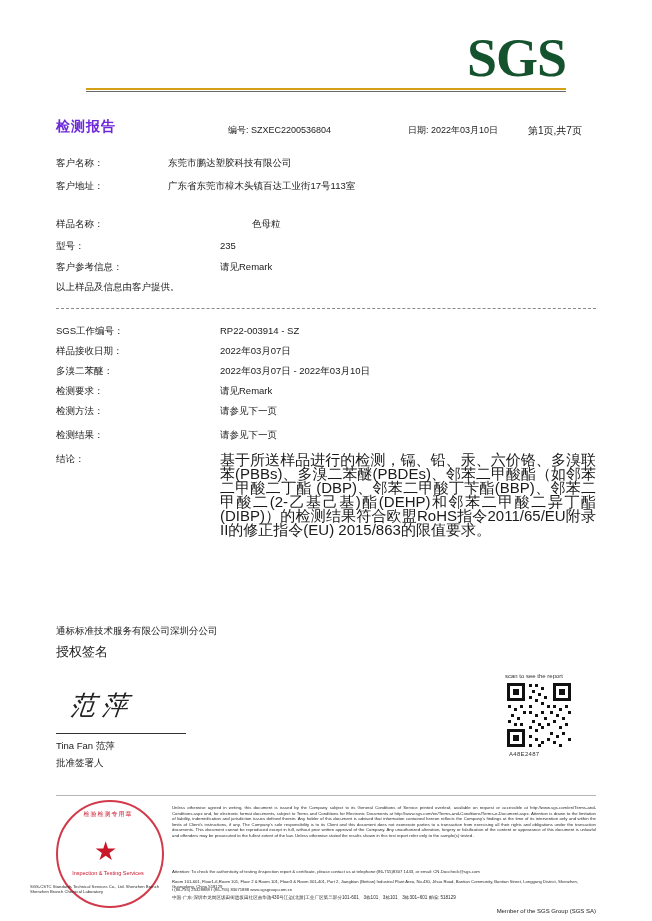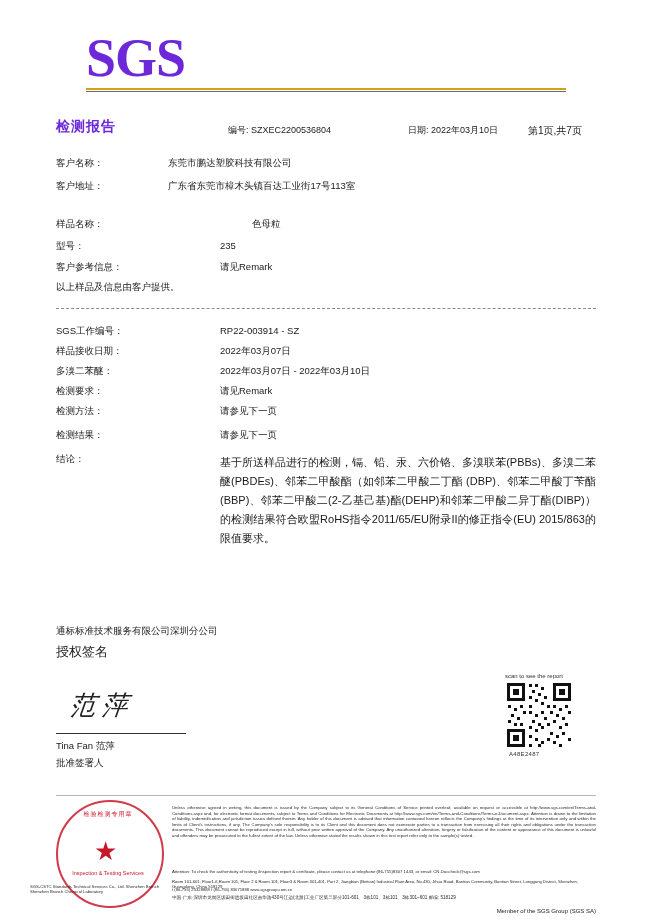--- a/index.html
+++ b/index.html
@@ -23,22 +23,23 @@
     position: absolute;
     left: 86px;
     top: 30px;
     width: 480px;
   }
   .logo-text {
     font-family: "Liberation Serif", serif;
     font-weight: bold;
     font-size: 54px;
     letter-spacing: -1px;
-    color: #6d28d9;
+    color: #14532d;
     line-height: 56px;
+    text-align: right;
   }
   .logo-rule {
     margin-top: 2px;
     width: 480px;
     height: 2px;
     background: #d4a017;
   }
   .logo-rule2 {
     margin-top: 1px;
     width: 480px;
@@ -105,22 +106,22 @@
     position: absolute;
     left: 56px;
     width: 540px;
     border-top: 1px dashed #8a8a8a;
     height: 0;
   }
   .conclusion-body {
     position: absolute;
     left: 220px;
     width: 376px;
-    font-size: 11px;
-    line-height: 19px;
+    font-size: 15px;
+    line-height: 14px;
     color: #1a1a1a;
     text-align: justify;
   }
   
   .sig-company {
     position: absolute;
     left: 56px;
     top: 625px;
     font-size: 9.5px;
     color: #1a1a1a;

